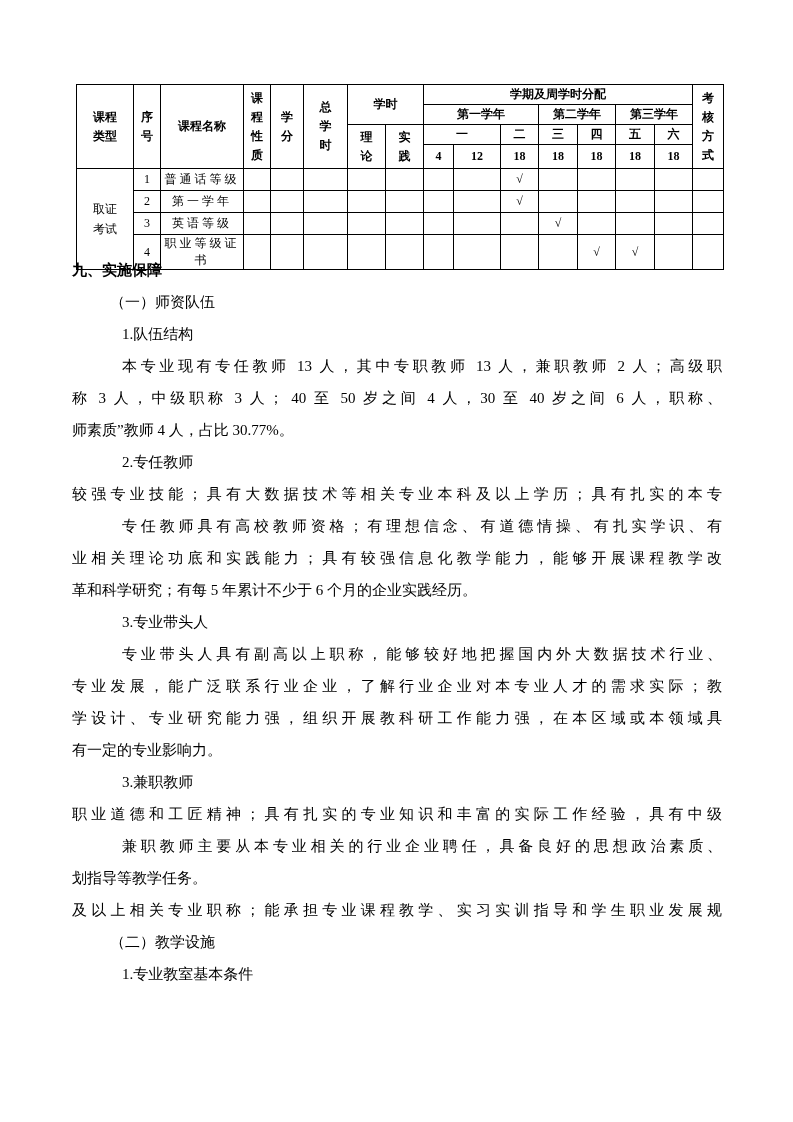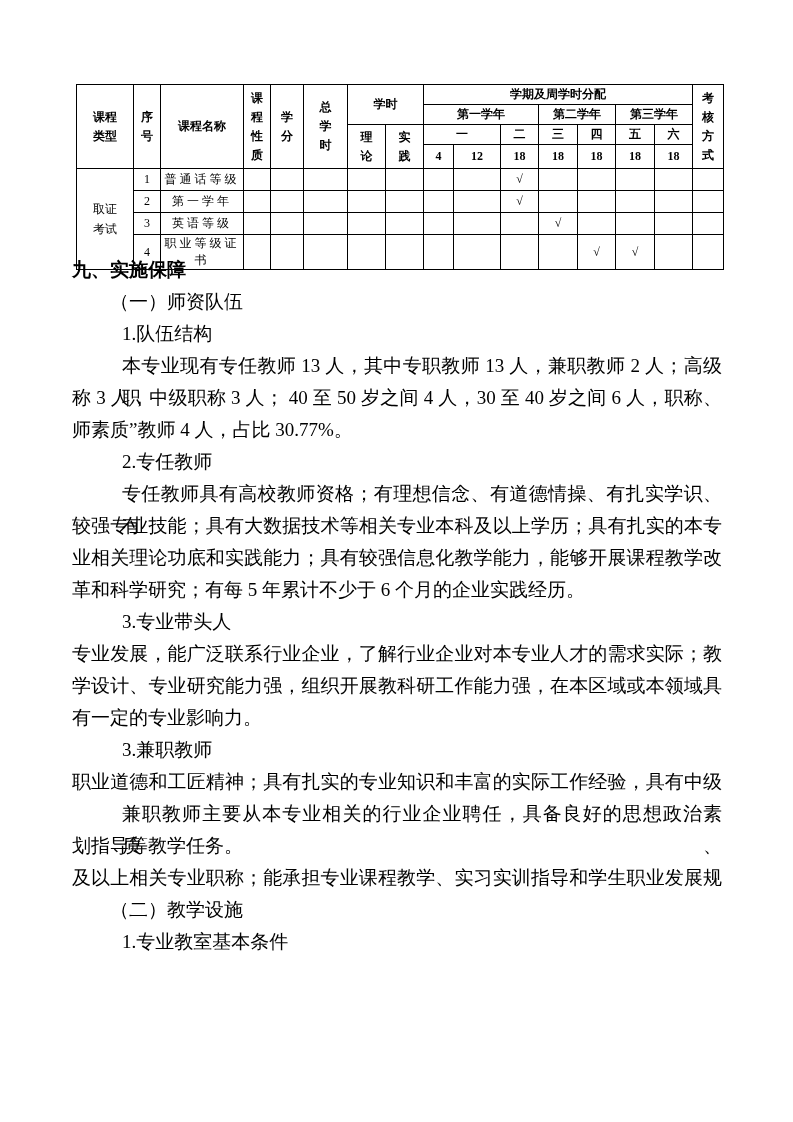--- a/index.html
+++ b/index.html
@@ -40,21 +40,21 @@
   .data-row { height:22px; }
   .stacked { line-height:19px; }
   .group-cell { font-weight:bold; line-height:20px; font-size:12.5px; }
   .name-cell { letter-spacing:3px;margin-left:40px; }
   .check-cell { font-size:12px; }
 
   
   .doc {
     position:absolute; left:72px; top:254px;
     width:650px;
-    font-size:19px;
+    font-size:15px;
   }
   .line { height:32px; line-height:32px; white-space:nowrap; }
   .h1   { font-weight:bold; }
   .h2   { font-weight:normal; padding-left:38px; }
   .sub  { padding-left:50px; }
   .pfirst { padding-left:50px; white-space:normal; text-align:justify; text-align-last:justify; }
   .pfull  { white-space:normal; text-align:justify; text-align-last:justify; }
   .plast  { white-space:normal; }
 </style>
 </head>
@@ -205,25 +205,26 @@
   </table>
 
   <div class="doc">
     <div class="line h1">九、实施保障</div>
     <div class="line h2">（一）师资队伍</div>
     <div class="line sub">1.队伍结构</div>
     <div class="line pfirst">本专业现有专任教师 13 人，其中专职教师 13 人，兼职教师 2 人；高级职</div>
     <div class="line pfull">称 3 人，中级职称 3 人； 40 至 50 岁之间 4 人，30 至 40 岁之间 6 人，职称、</div>
     <div class="line plast">师素质”教师 4 人，占比 30.77%。</div>
     <div class="line sub">2.专任教师</div>
+    <div class="line pfull">较强专业技能；具有大数据技术等相关专业本科及以上学历；具有扎实的本专</div>
     <div class="line pfirst">专任教师具有高校教师资格；有理想信念、有道德情操、有扎实学识、有</div>
-    <div class="line pfull">较强专业技能；具有大数据技术等相关专业本科及以上学历；具有扎实的本专</div>
     <div class="line pfull">业相关理论功底和实践能力；具有较强信息化教学能力，能够开展课程教学改</div>
     <div class="line plast">革和科学研究；有每 5 年累计不少于 6 个月的企业实践经历。</div>
     <div class="line sub">3.专业带头人</div>
+    <div class="line pfirst">专业带头人具有副高以上职称，能够较好地把握国内外大数据技术行业、</div>
     <div class="line pfull">专业发展，能广泛联系行业企业，了解行业企业对本专业人才的需求实际；教</div>
     <div class="line pfull">学设计、专业研究能力强，组织开展教科研工作能力强，在本区域或本领域具</div>
     <div class="line plast">有一定的专业影响力。</div>
     <div class="line sub">3.兼职教师</div>
     <div class="line pfull">职业道德和工匠精神；具有扎实的专业知识和丰富的实际工作经验，具有中级</div>
     <div class="line pfirst">兼职教师主要从本专业相关的行业企业聘任，具备良好的思想政治素质、</div>
     <div class="line plast">划指导等教学任务。</div>
     <div class="line pfull">及以上相关专业职称；能承担专业课程教学、实习实训指导和学生职业发展规</div>
     <div class="line h2">（二）教学设施</div>
     <div class="line sub">1.专业教室基本条件</div>

